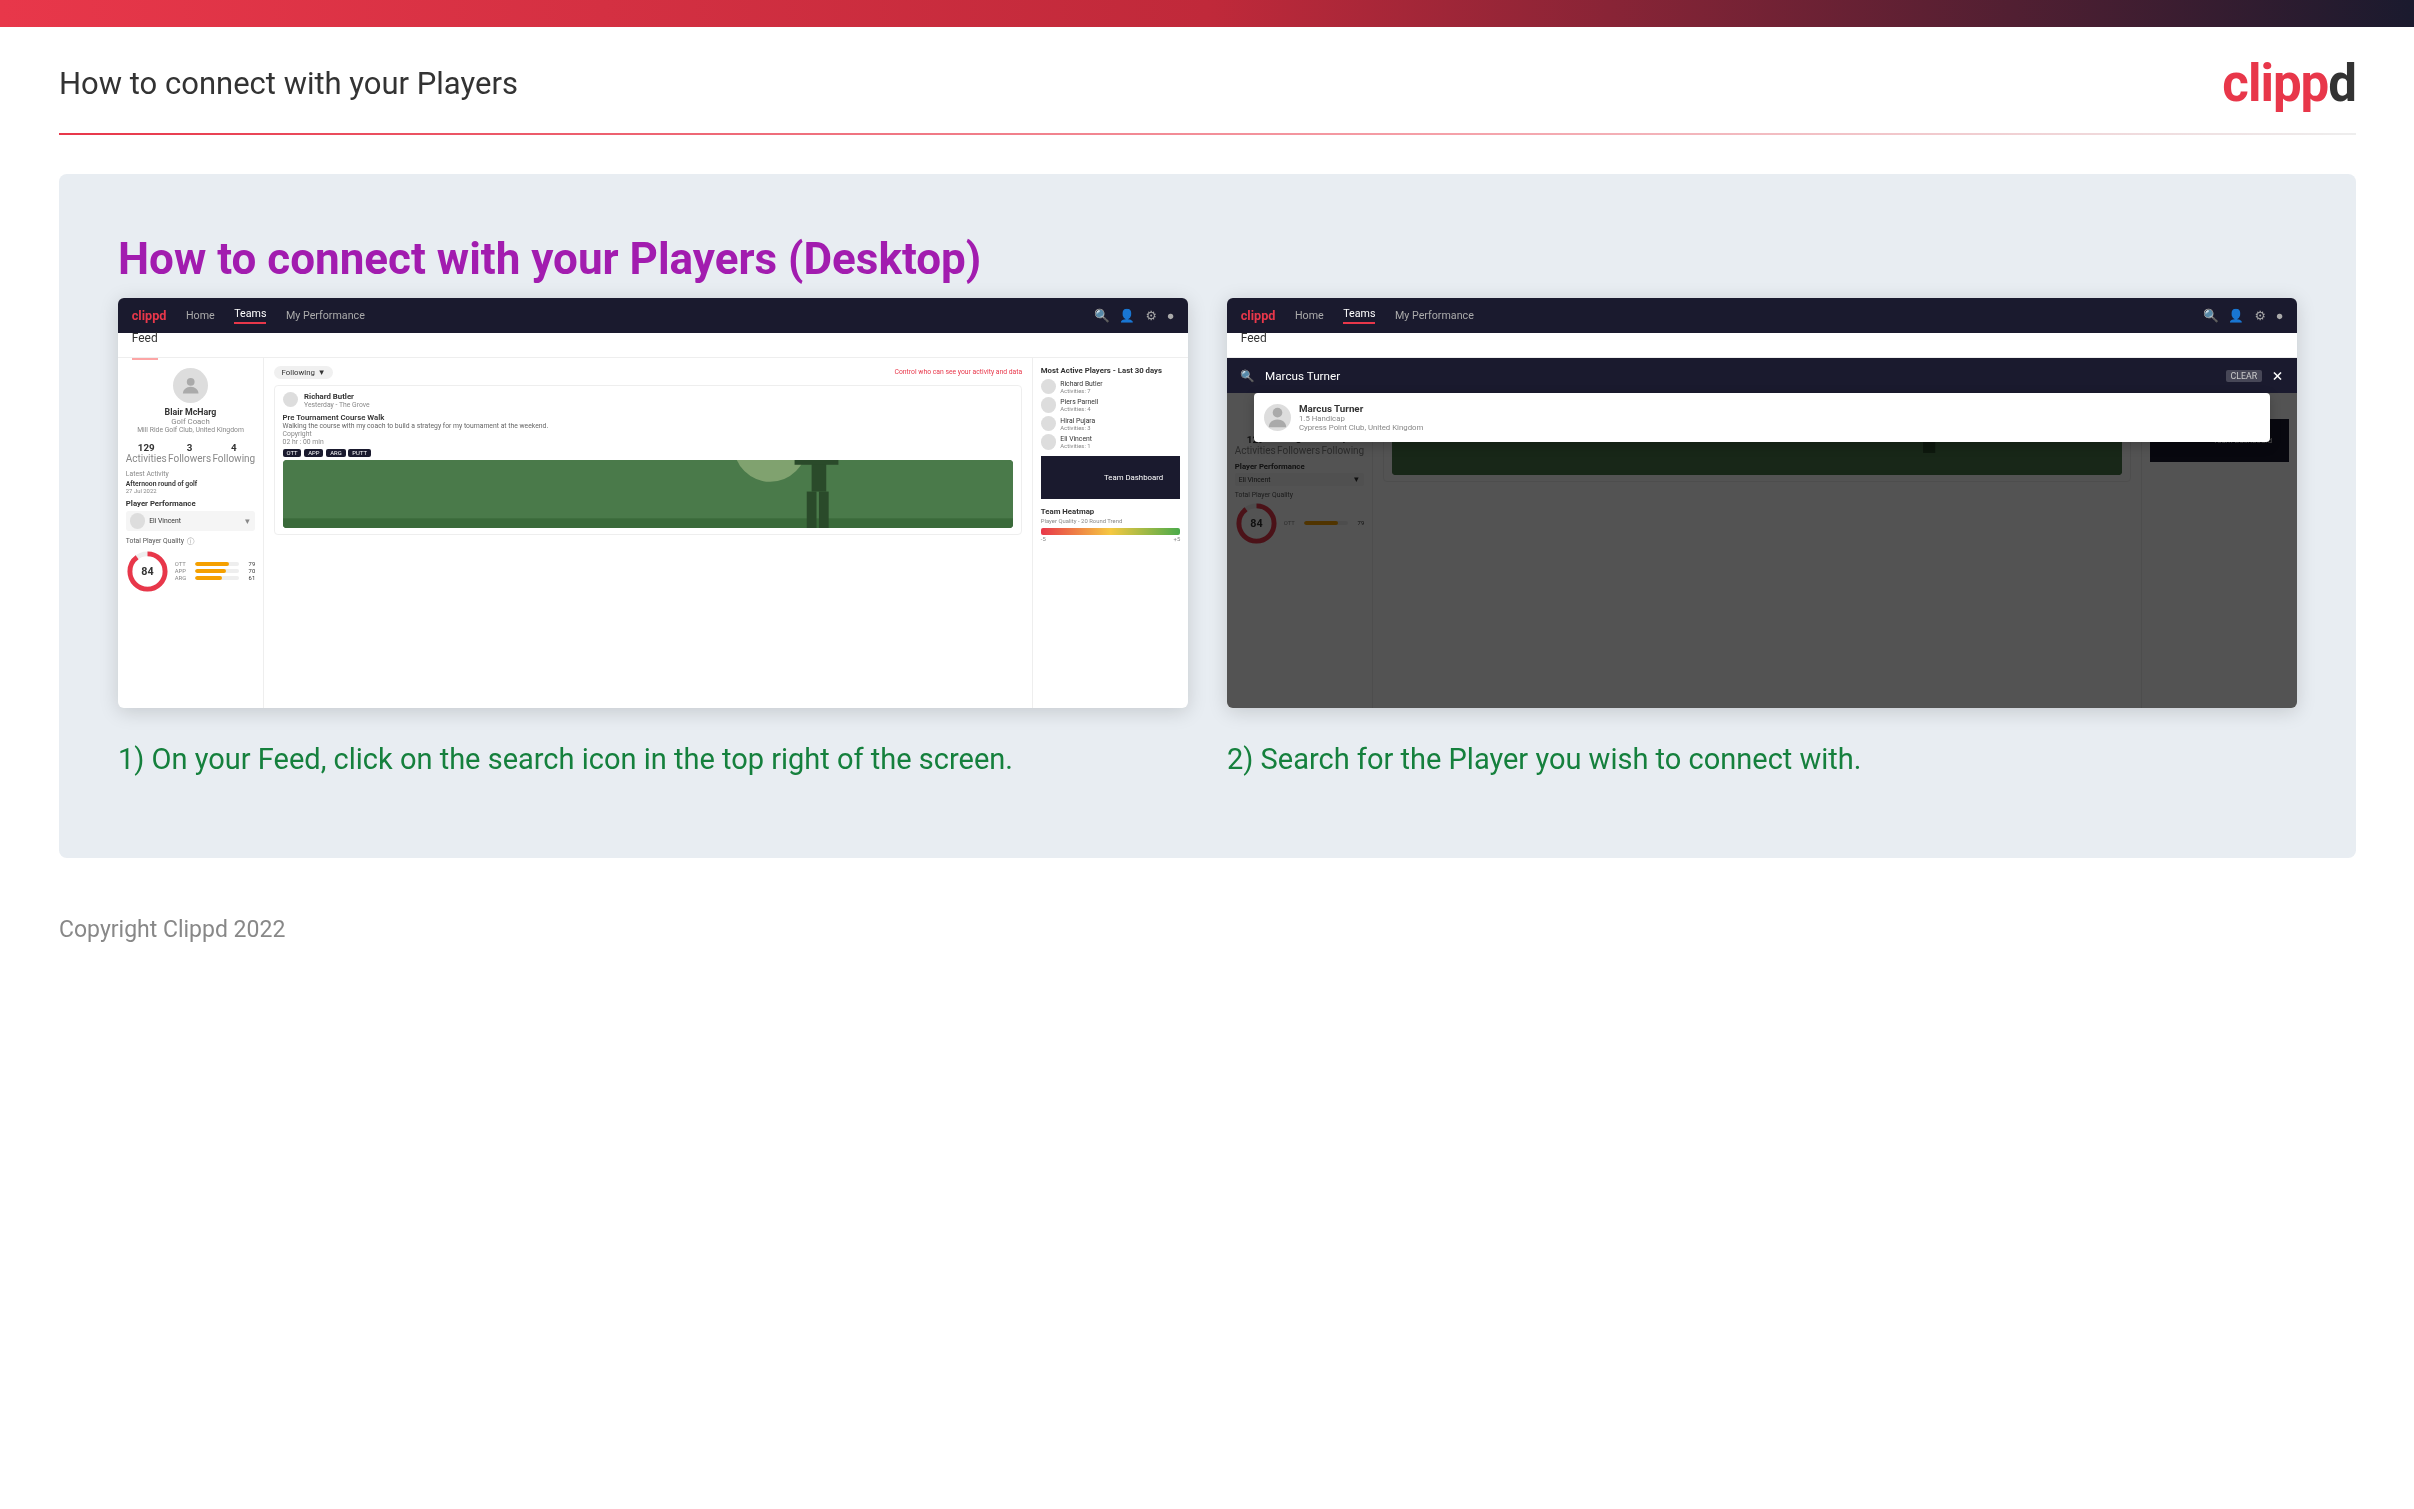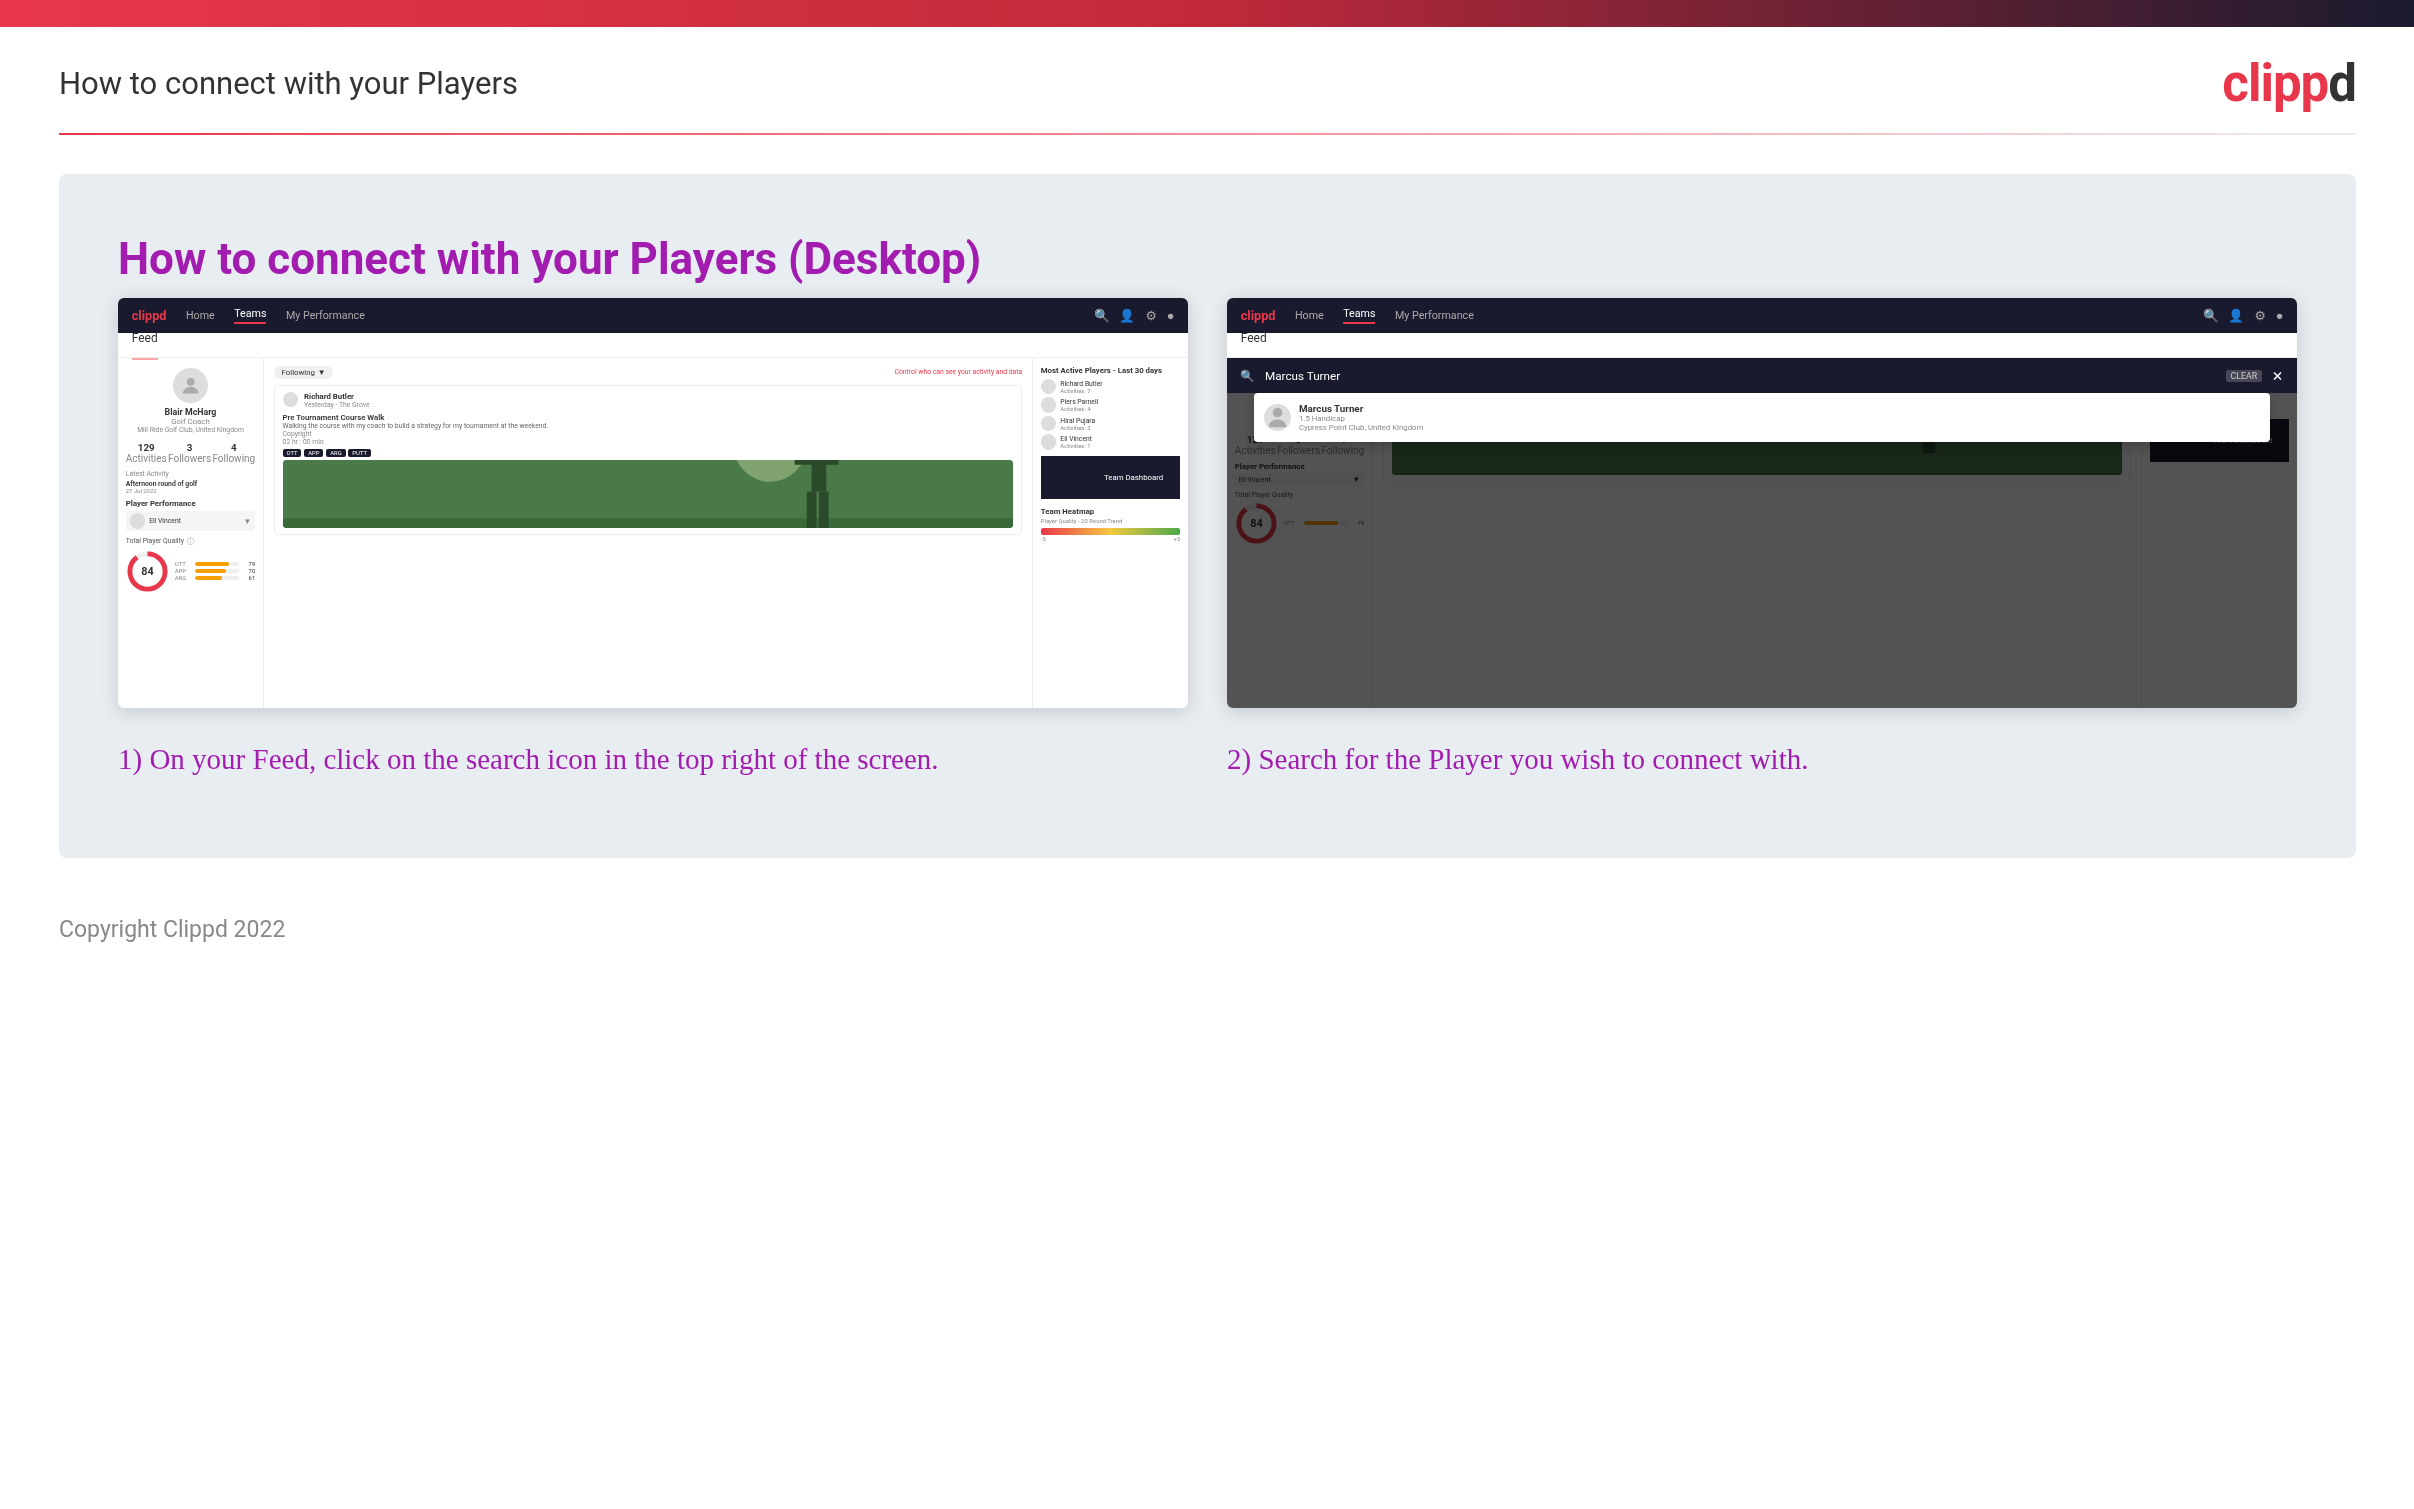--- a/index.html
+++ b/index.html
@@ -414,24 +414,23 @@
       color: #333;
     }
     .search-result-meta {
       font-size: 7.8px;
       color: #888;
     }
 
     
     .step-desc {
       font-size: 29px;
-      color: #a21caf;
+      color: #15803d;
       line-height: 1.4;
       font-weight: 400;
-      font-family: Liberation Serif, serif;
     }
 
     
     .footer {
       padding: 19.5px 59px;
       font-size: 23px;
       color: #888;
     }
 
     

